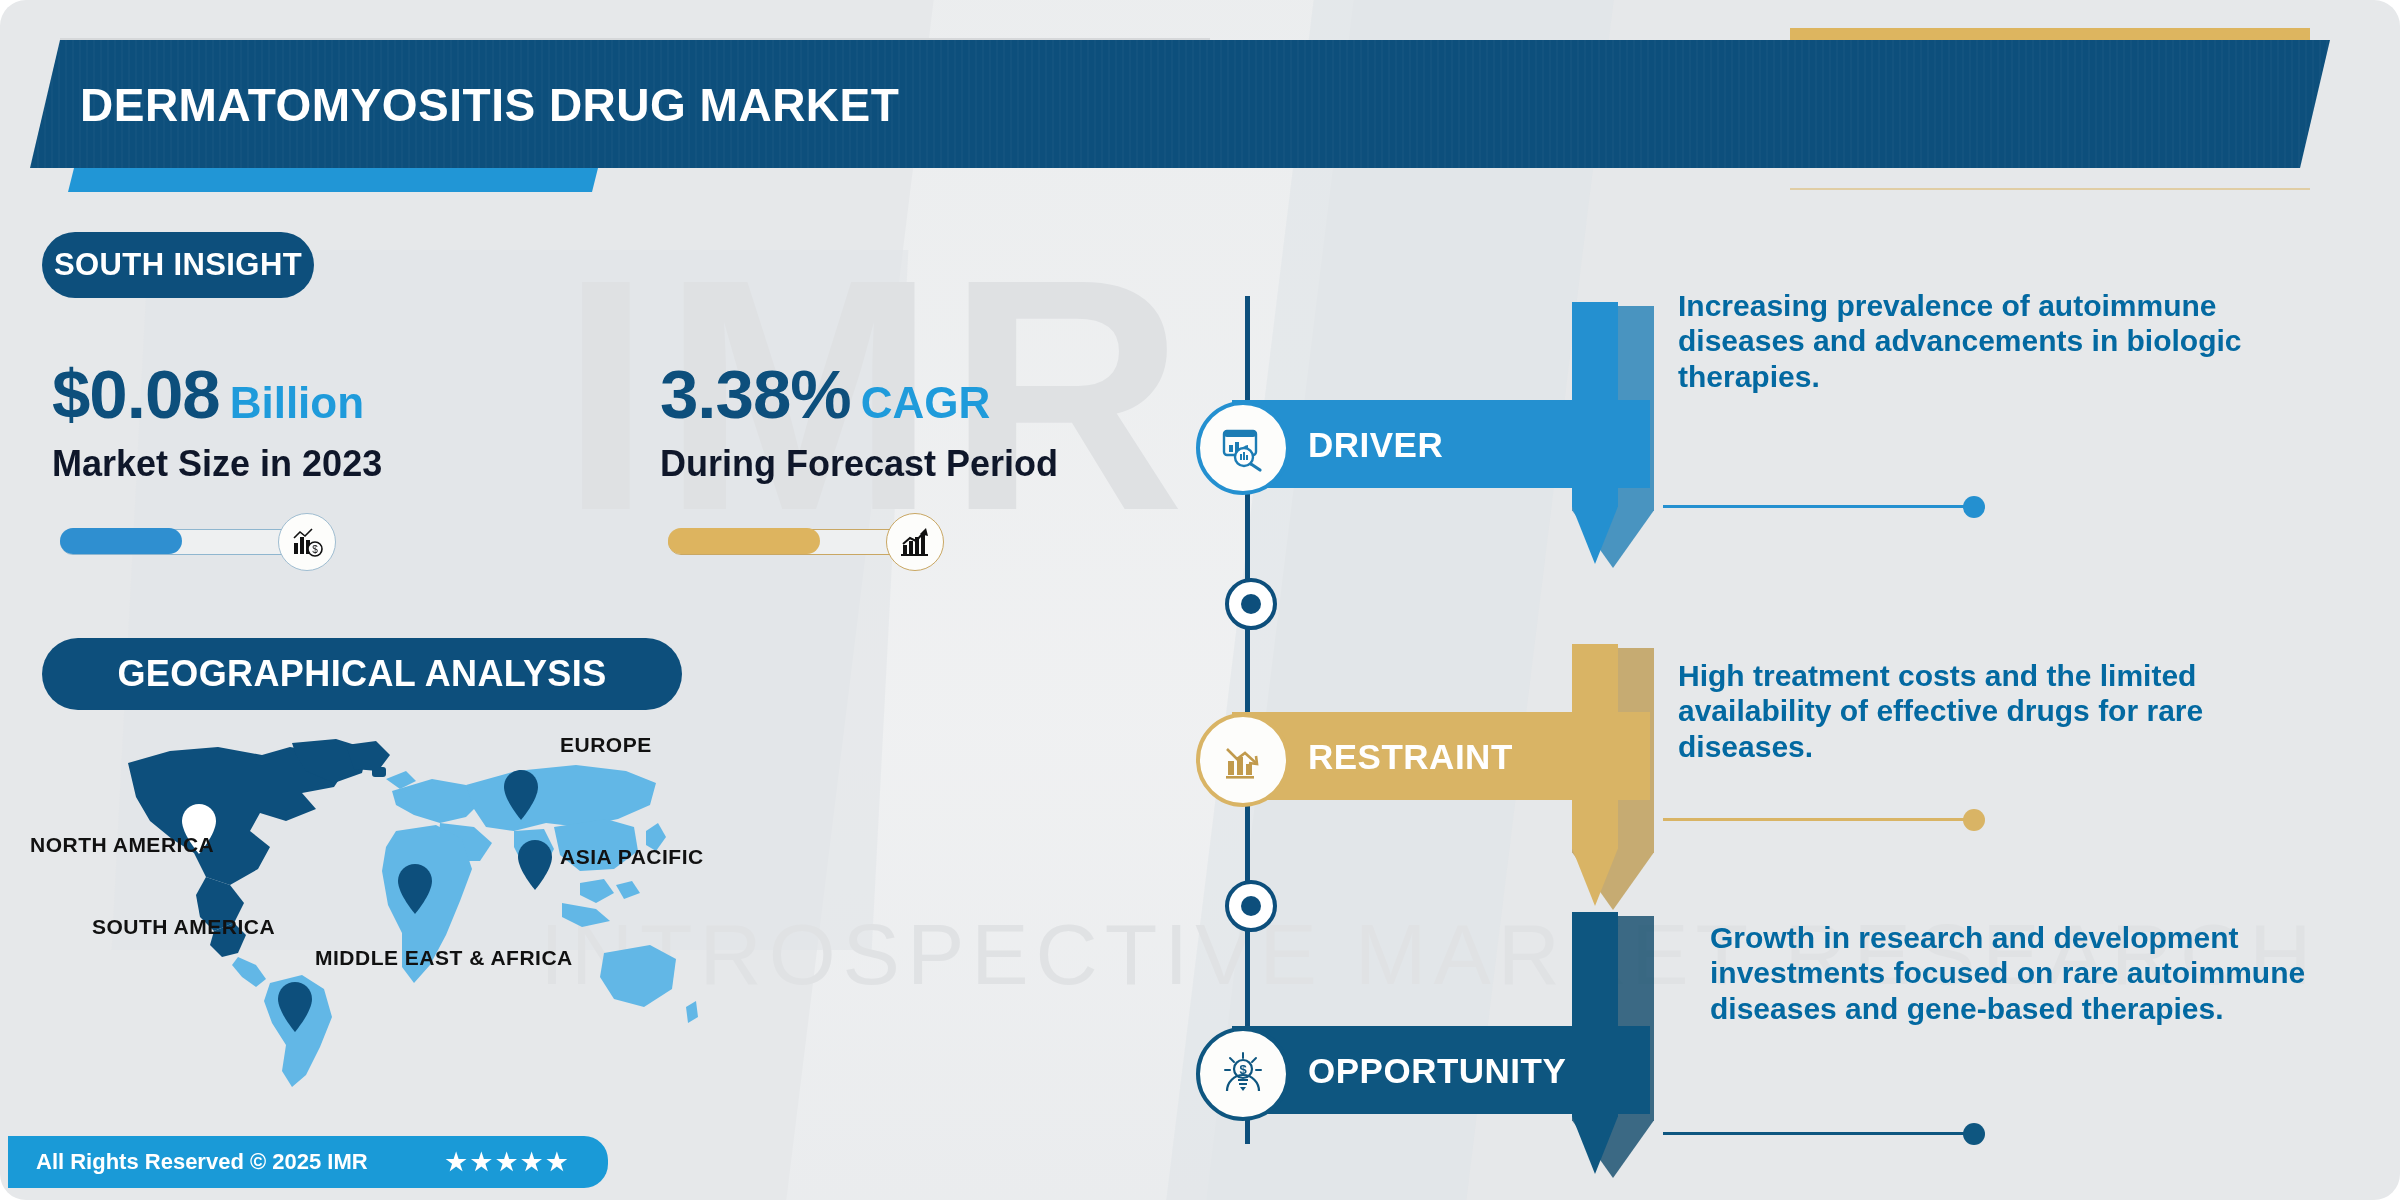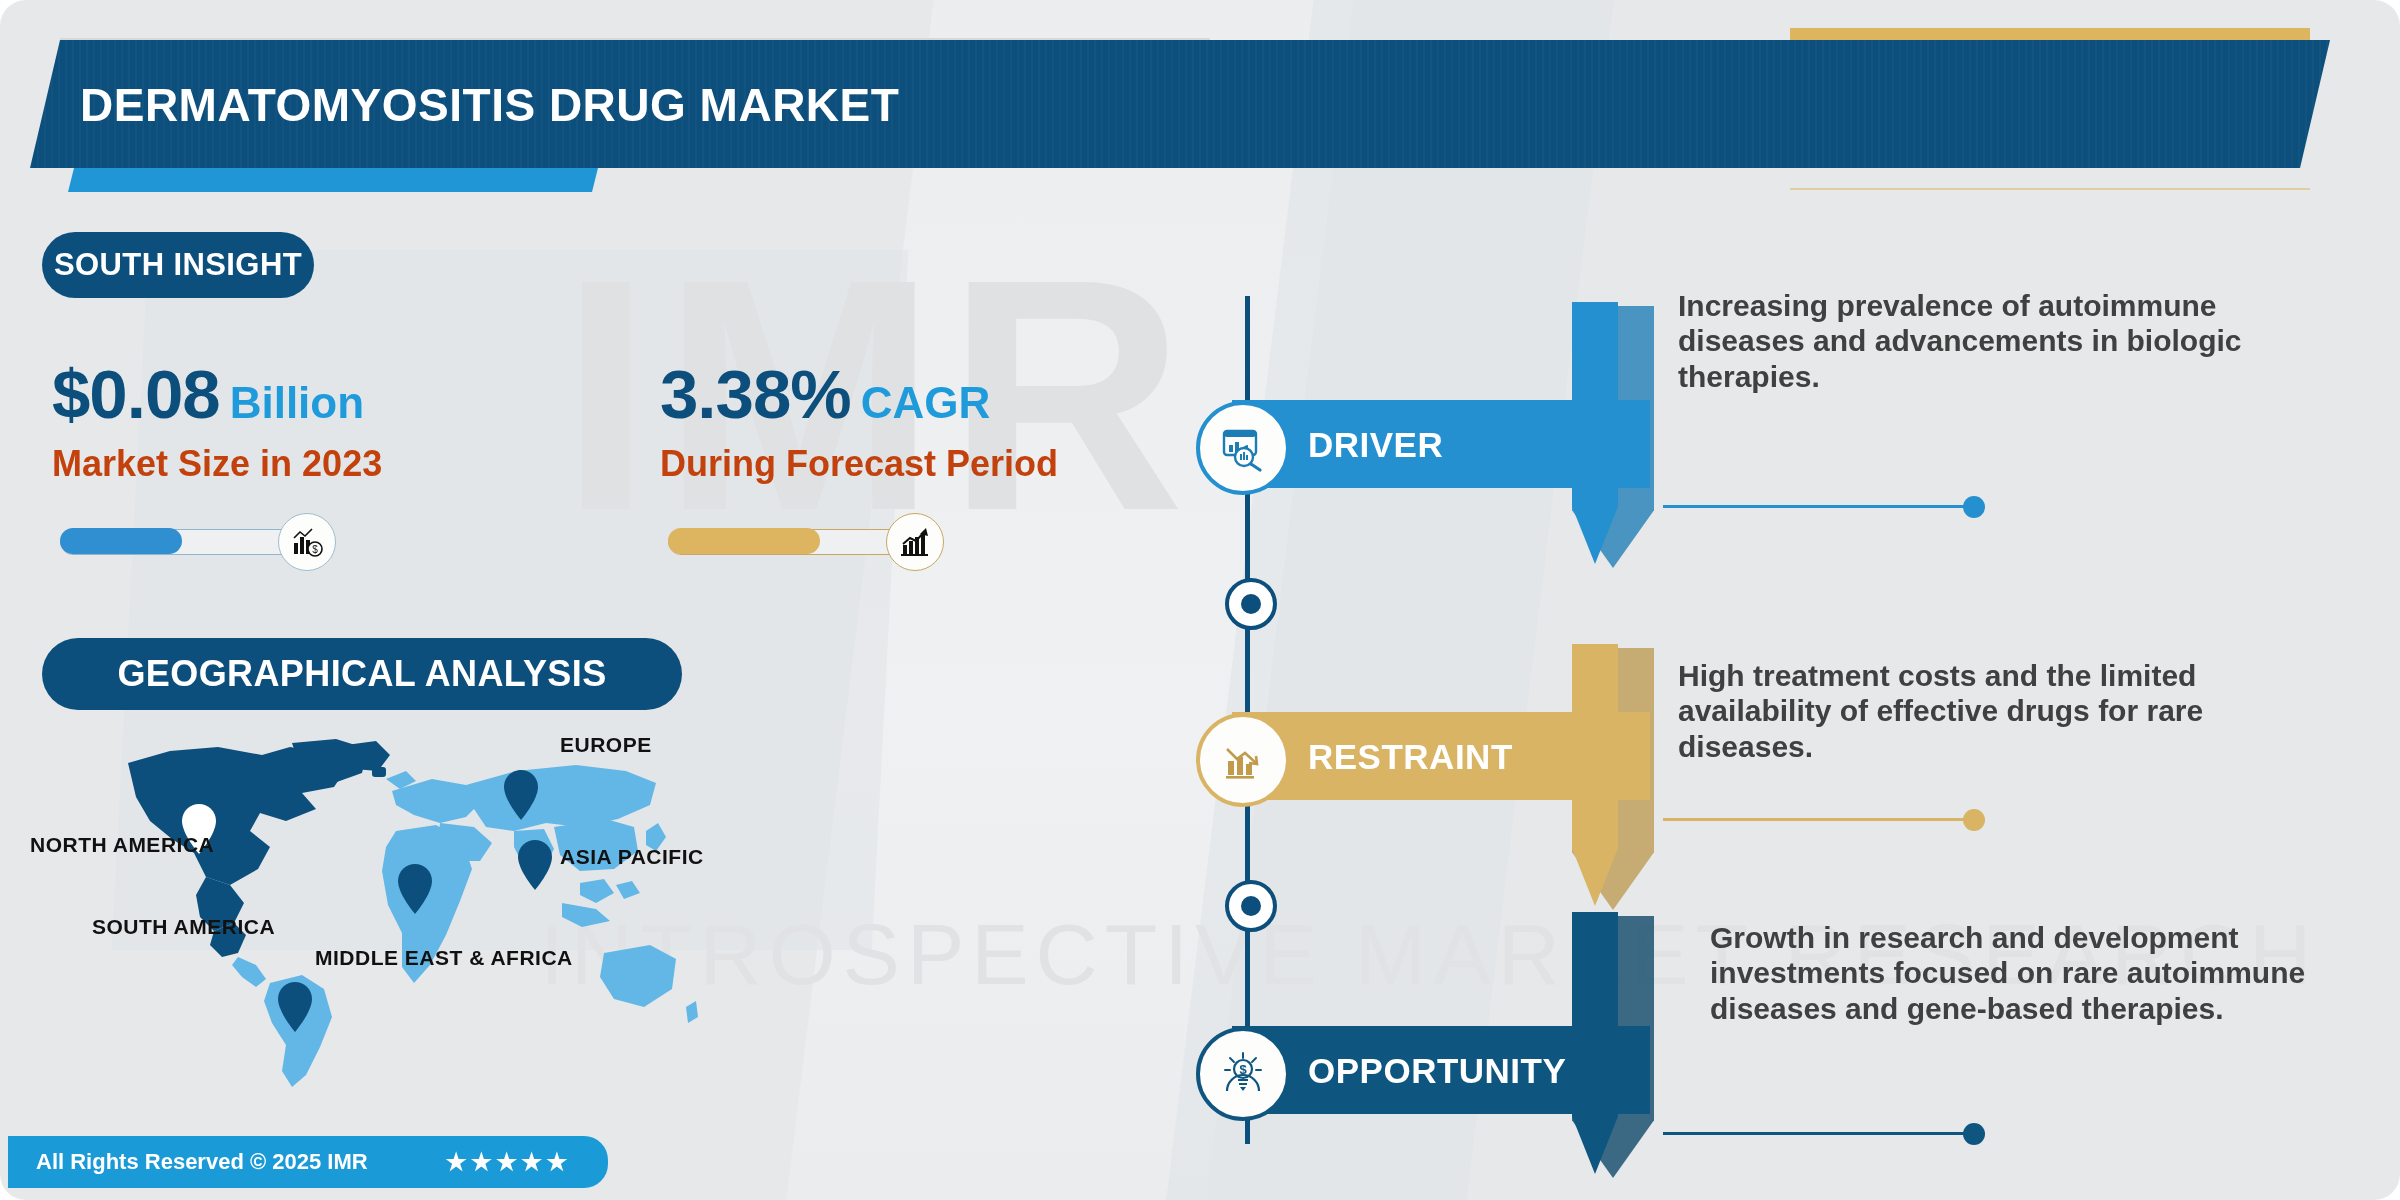--- a/index.html
+++ b/index.html
@@ -91,21 +91,21 @@
   #stat-size{left:52px;top:360px;width:470px;}
   #stat-cagr{left:660px;top:360px;width:470px;}
   .stat-head{white-space:nowrap;line-height:1;}
   .stat-big{
     font-size:69px;font-weight:700;color:#0d4f7c;letter-spacing:-1px;
   }
   .stat-unit{
     font-size:44px;font-weight:700;color:#1f9bdb;margin-left:10px;
   }
   .stat-sub{
-    margin-top:14px;font-size:36px;font-weight:600;color:#c2410c;
+    margin-top:14px;font-size:36px;font-weight:600;color:#0f172a;
     white-space:nowrap;
   }
   .bar-wrap{position:relative;margin-top:28px;height:56px;}
   .bar-track{
     position:absolute;left:8px;top:16px;width:250px;height:24px;
     border:1px solid #8fb6cf;border-radius:13px;background:#eef0f1;
   }
   .bar-track.gold{border-color:#c9a763;}
   .bar-fill{
     position:absolute;left:8px;top:15px;height:26px;border-radius:14px;
@@ -172,21 +172,21 @@
   .dyn-circle{
     position:absolute;width:86px;height:86px;border-radius:50%;
     background:#fdfdfb;border:4px solid;
     display:flex;align-items:center;justify-content:center;z-index:3;
   }
   .dyn-label{
     position:absolute;color:#fff;font-size:35px;font-weight:600;
     letter-spacing:.5px;white-space:nowrap;z-index:4;
   }
   .dyn-text{
-    position:absolute;width:640px;color:#404040;
+    position:absolute;width:640px;color:#0369a1;
     font-size:30px;font-weight:700;line-height:1.18;
   }
   .dyn-rule{position:absolute;height:3px;}
   .dyn-dot{position:absolute;width:22px;height:22px;border-radius:50%;}
 
   
   .c-blue{background:#2490d0;}
   .c-blue-d{background:#1c7cb4;}
   .c-gold{background:#d9b465;}
   .c-gold-d{background:#bd9a50;}

